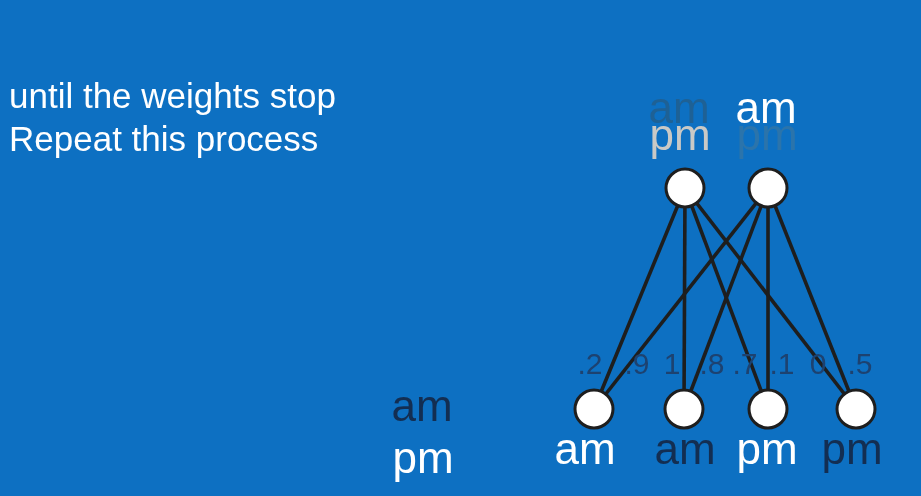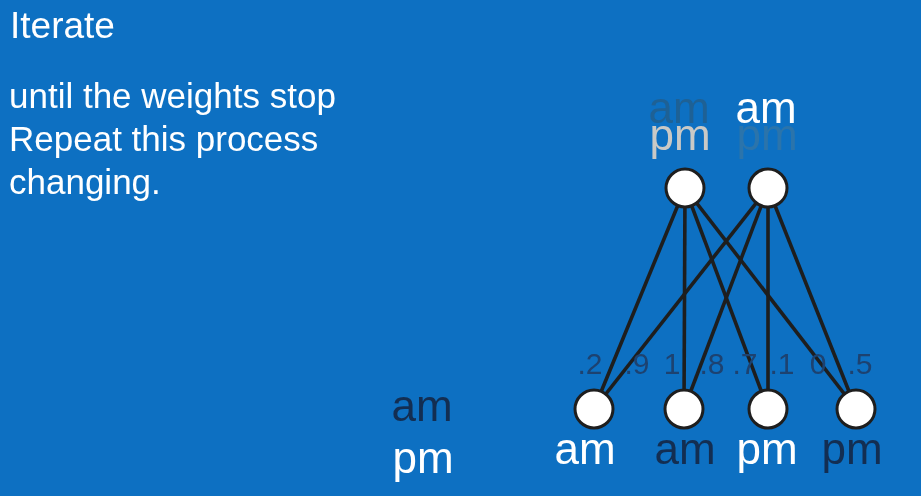--- a/index.html
+++ b/index.html
@@ -73,26 +73,24 @@
   .w4 { left: 745px; }
   .w5 { left: 782px; }
   .w6 { left: 818px; }
   .w7 { left: 860px; }
 </style>
 </head>
 <body>
 
 <div class="slide" style="background-color: rgb(13, 112, 194);">
 
-  <h1 class="slide-title">Iterate</h1>
 
   <div class="slide-body">
     <div>until the weights stop</div>
     <div>Repeat this process</div>
-    <div>changing.</div>
   </div>
 
   <svg class="net-svg" viewBox="0 0 921 496">
 
     <line x1="685" y1="188" x2="594" y2="409" style="stroke: rgb(30, 30, 30);"></line>
     <line x1="685" y1="188" x2="684" y2="409" style="stroke: rgb(30, 30, 30);"></line>
     <line x1="685" y1="188" x2="768" y2="409" style="stroke: rgb(30, 30, 30);"></line>
     <line x1="685" y1="188" x2="856" y2="409" style="stroke: rgb(30, 30, 30);"></line>
 
     <line x1="768" y1="188" x2="594" y2="409" style="stroke: rgb(30, 30, 30);"></line>

